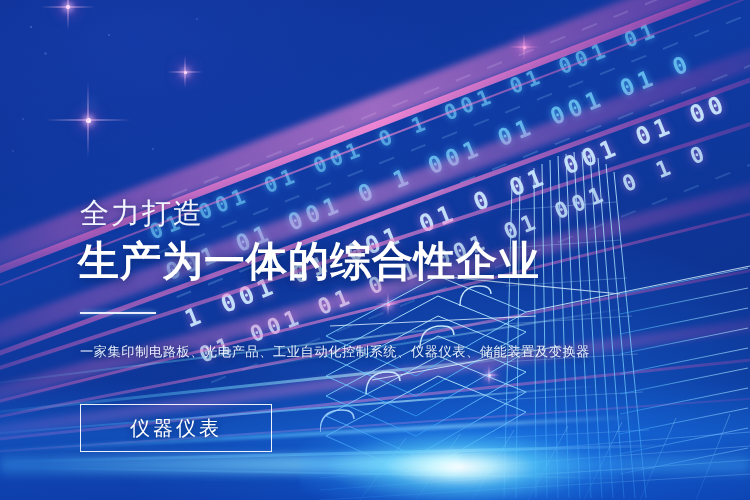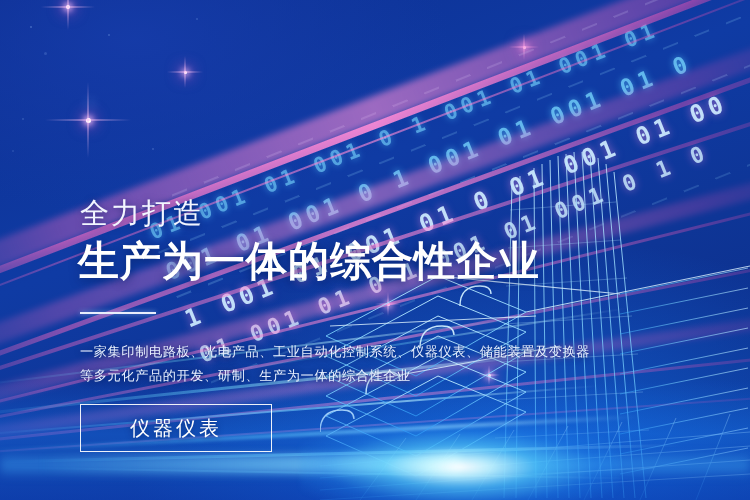--- a/index.html
+++ b/index.html
@@ -357,18 +357,17 @@
     <div class="burst-tail"></div>
     <div class="burst"></div>
   </div>
 
   <div class="content">
     <div class="eyebrow">全力打造</div>
     <div class="headline">生产为一体的综合性企业</div>
     <div class="rule"></div>
     <div class="sub">
       <div>一家集印制电路板、光电产品、工业自动化控制系统、仪器仪表、储能装置及变换器</div>
-      <div>等多元化产品的开发、研制、生产为一体的综合性企业</div>
     </div>
     <div class="cta">仪器仪表</div>
   </div>
 
 </div>
 
 </body></html>

